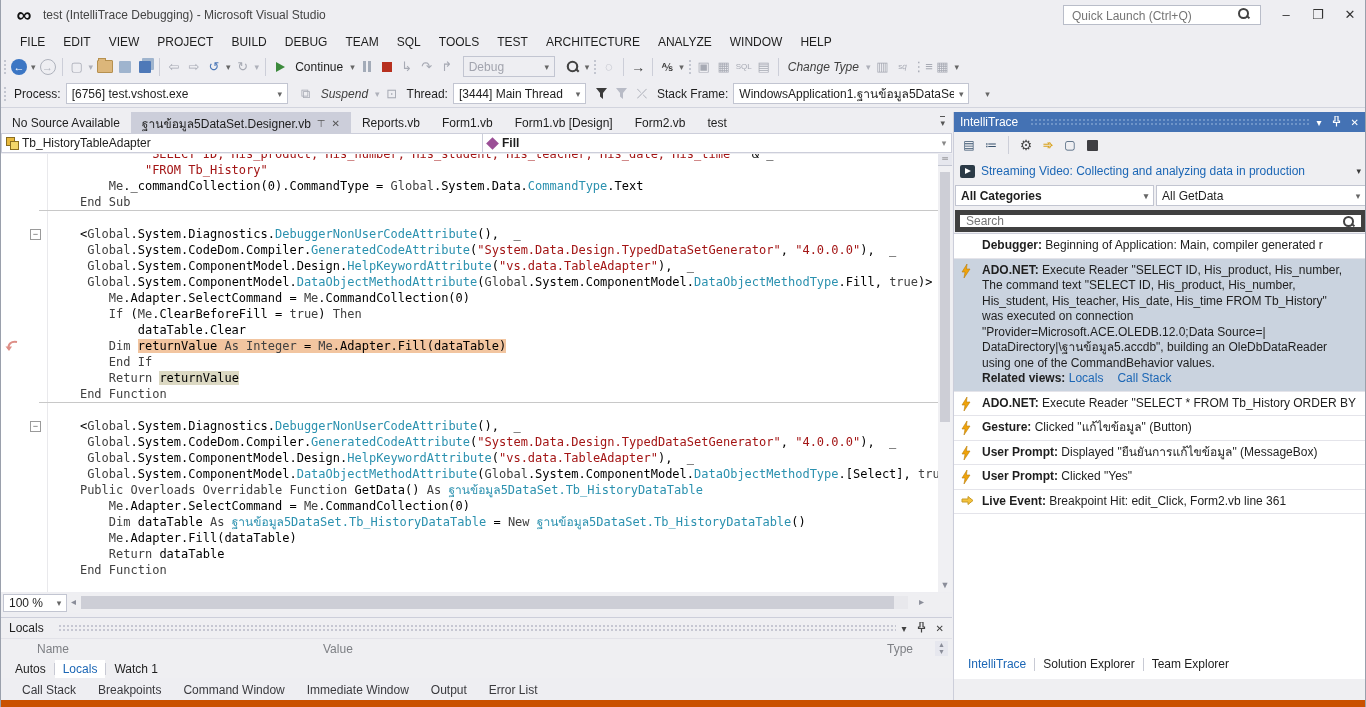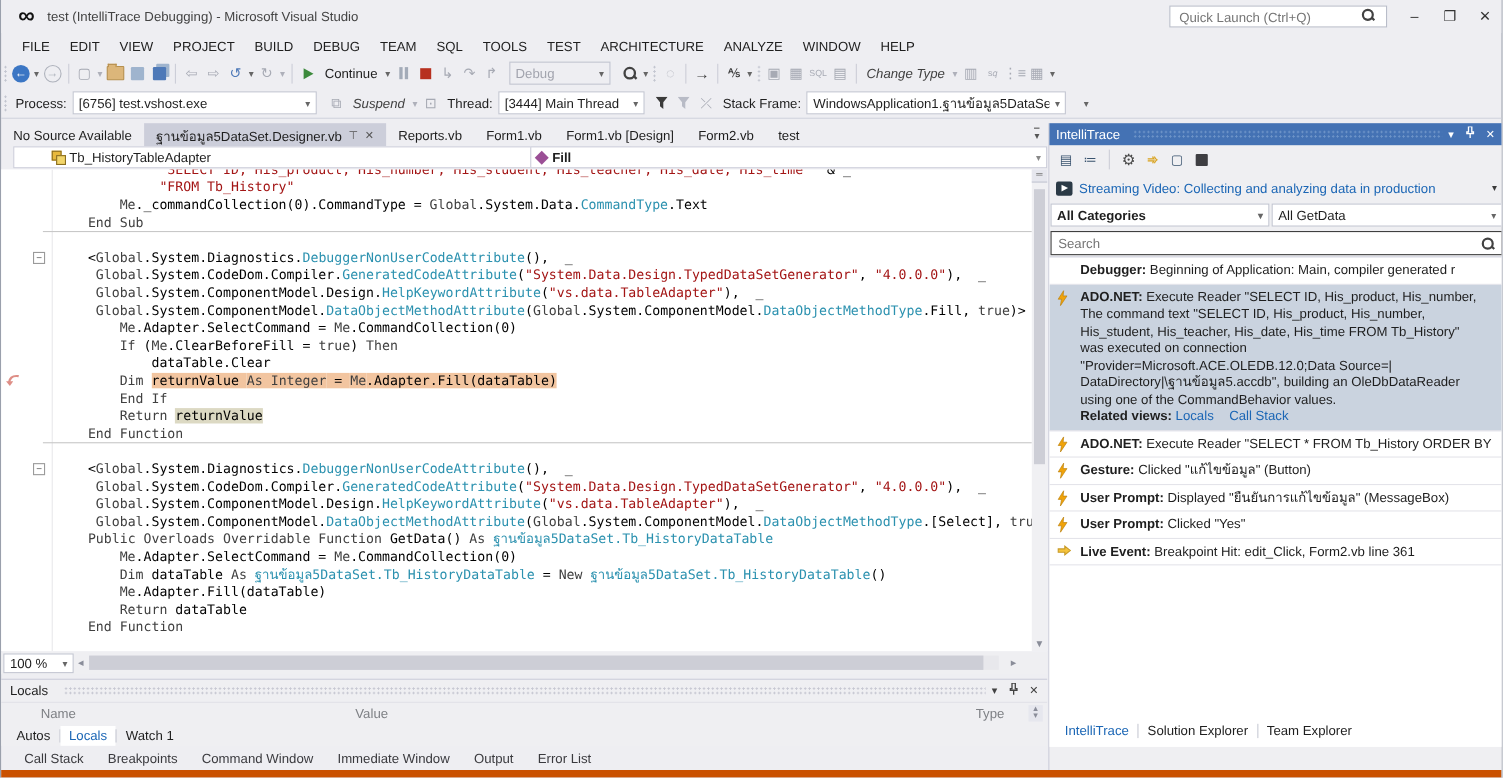--- a/index.html
+++ b/index.html
@@ -110,21 +110,21 @@
   .it-header .pt-text{padding:0 6px;}
   .it-header .dotfill{background-image:radial-gradient(#6e94c8 1px,transparent 1px);}
   .it-header .pt-icons{color:#fff;}
   .it-toolbar{position:absolute;top:20px;left:0;right:0;height:26px;display:flex;align-items:center;padding-left:6px;gap:4px;}
   .it-ic{width:18px;height:18px;display:flex;align-items:center;justify-content:center;font-size:12px;color:#39536e;}
   .it-video{position:absolute;top:47px;left:0;right:0;height:24px;display:flex;align-items:center;padding:0 6px;}
   .vid-ic{width:15px;height:13px;background:#2b3a46;border-radius:2px;position:relative;margin-right:6px;}
   .vid-ic:before{content:"";position:absolute;left:5px;top:3px;border-left:6px solid #fff;border-top:3.5px solid transparent;border-bottom:3.5px solid transparent;}
   .link{color:#1b66b5;}
   .it-filters{position:absolute;top:73px;left:0;right:0;height:24px;}
-  .it-search{position:absolute;top:98px;left:1px;right:1px;height:22px;background:#fff;border:1px solid #404040;box-sizing:border-box;display:flex;align-items:center;}
+  .it-search{position:absolute;top:98px;left:1px;right:1px;height:22px;background:#fff;border:5px solid #404040;box-sizing:border-box;display:flex;align-items:center;}
   .it-search input{border:0;outline:0;flex:1;padding:0 6px;font-family:"Liberation Sans",sans-serif;font-size:12px;color:#8a8a8e;background:transparent;}
   .it-events{position:absolute;top:121px;left:0;right:0;bottom:21px;background:#fff;border-top:1px solid #ccceda;overflow:hidden;}
   .ev{position:relative;padding:4px 4px 4px 28px;border-bottom:1px solid #e4e4ea;line-height:15.5px;}
   .ev.selected{background:#cad3df;}
   .ev .icon{position:absolute;left:7px;top:5px;}
   .ev b{font-weight:bold;}
   .ev .links a{color:#1b66b5;margin-right:14px;text-decoration:none;}
   .dbg-ic{width:12px;height:12px;border-radius:50%;background:#c8321e;position:relative;}
   .dbg-ic:before{content:"";position:absolute;left:3.5px;top:3.5px;width:5px;height:5px;background:#fff;}
   .it-tabs{position:absolute;left:0;right:0;top:542px;height:20px;display:flex;align-items:center;padding-left:6px;}
@@ -301,21 +301,21 @@
       <div class="doc-tab">
         <span>Form2.vb</span>
       </div>
       <div class="doc-tab">
         <span>test</span>
       </div>
     </div>
   <div class="tab-overflow" style="top:116px;right:420px;">▾</div>
 
   <div class="navbar">
-    <div class="navcombo" style="left:11px;width:562px;padding-left:30px;">
+    <div class="navcombo" style="left:0;width:562px;">
       <span class="adapter-ic">
           <i></i>
           <i></i>
         </span>
       <span>Tb_HistoryTableAdapter</span>
       <span class="ccaret">▾</span>
     </div>
     <div class="navcombo" style="left:481px;width:470px;">
       <span class="method-ic"></span>
       <span style="font-weight:bold;">Fill</span>

